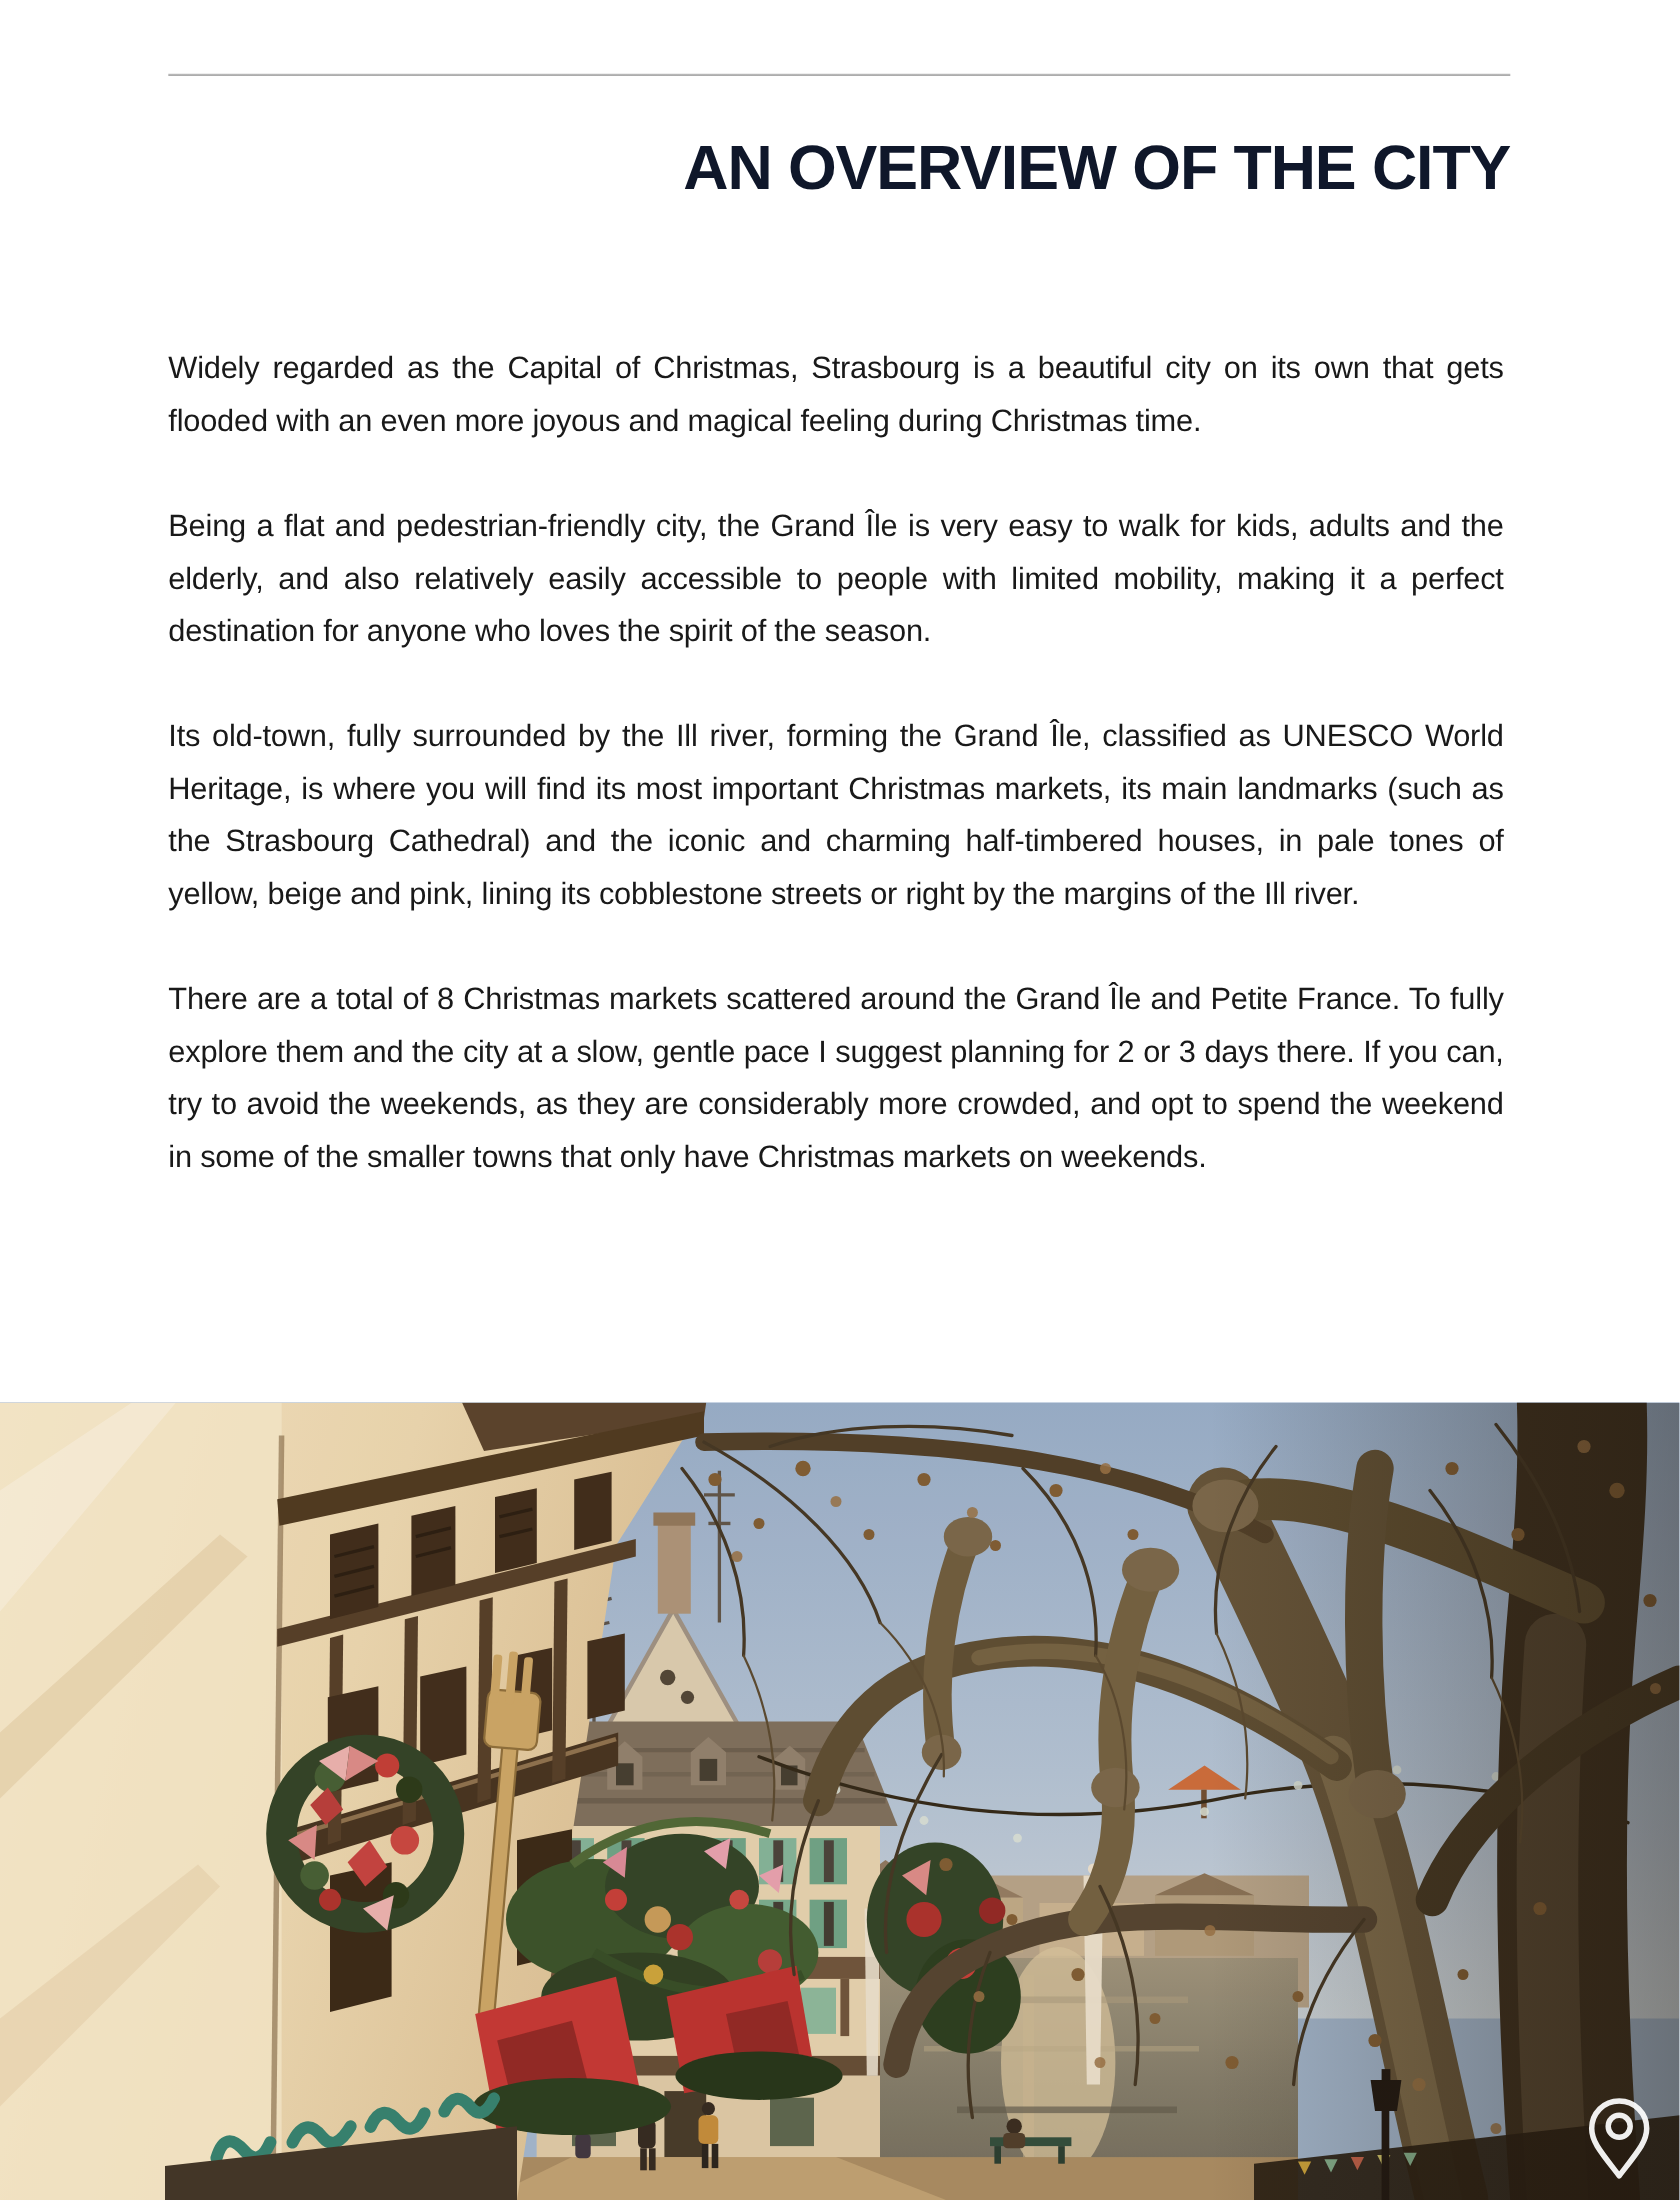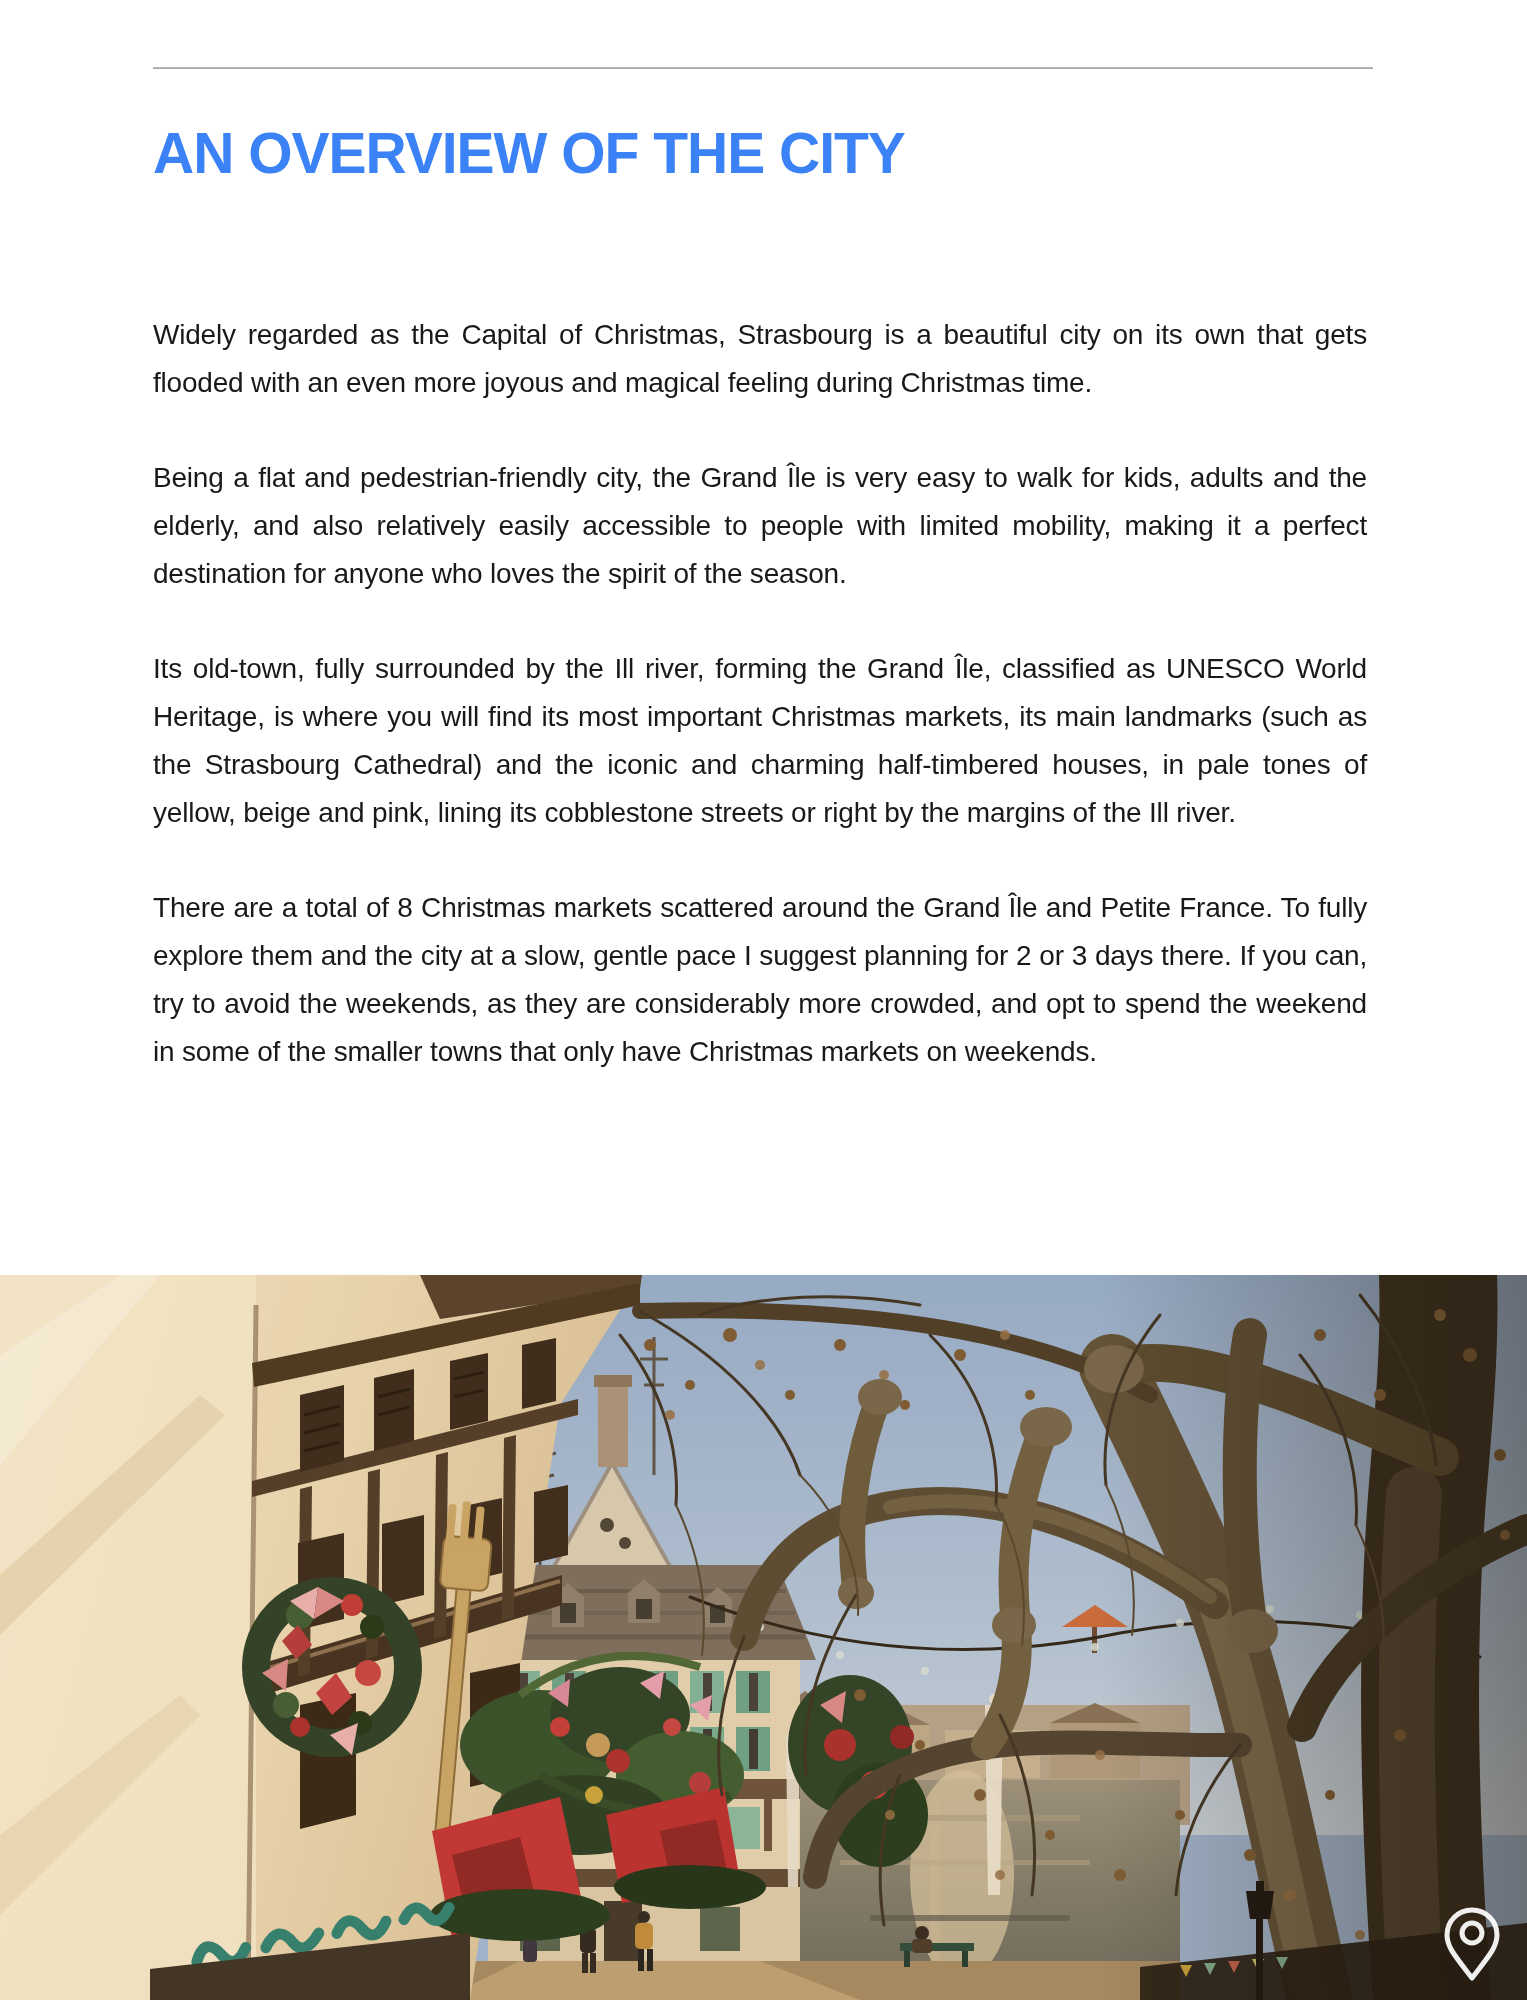--- a/index.html
+++ b/index.html
@@ -11,22 +11,22 @@
   .top-divider{
     border:none;height:2px;margin:67px 0 0 0;
     background:linear-gradient(#c6c6c6,#9c9c9c);
   }
   .page-title{
     margin:6px 0 0 0;text-align:center;
     font-family:"Liberation Serif", serif;font-weight:400;
     font-size:64px;line-height:66px;letter-spacing:5px;color:#262626;
   }
   .page-subtitle{
-    margin:54px 0 0 0;text-align:left;
-    font-weight:700;font-size:57px;line-height:60px;letter-spacing:-1px;color:#3b82f6;
+    margin:54px 0 0 0;text-align:right;
+    font-weight:700;font-size:57px;line-height:60px;letter-spacing:-1px;color:#0f172a;
   }
   .body-copy{margin-top:128px;}
   .body-copy p{
     margin:0 6px 47px 0;
     font-size:28px;line-height:48px;letter-spacing:-0.2px;
     color:#191919;text-align:justify;
   }
   .photo{
     position:absolute;left:0;top:1275px;width:1527px;height:725px;margin:0;
     overflow:hidden;background:#9db5cf;

